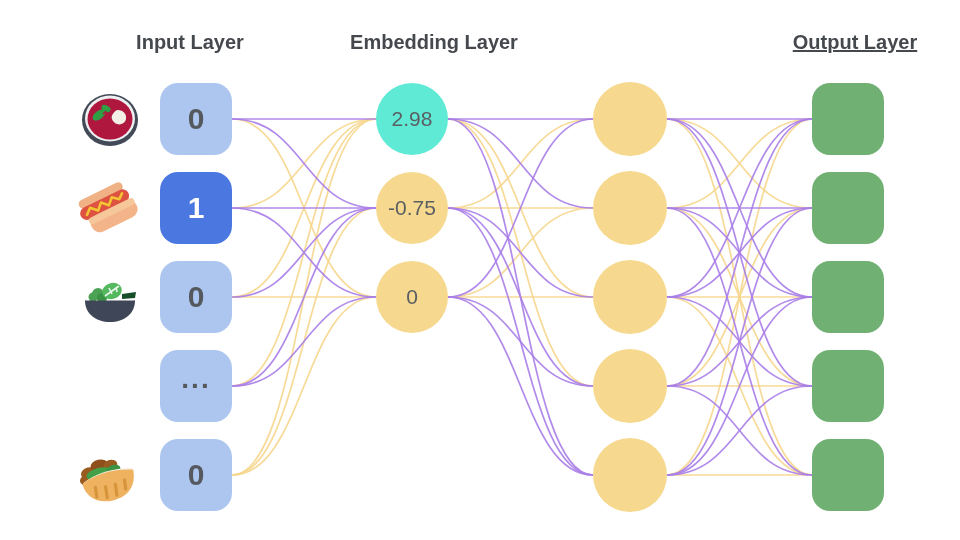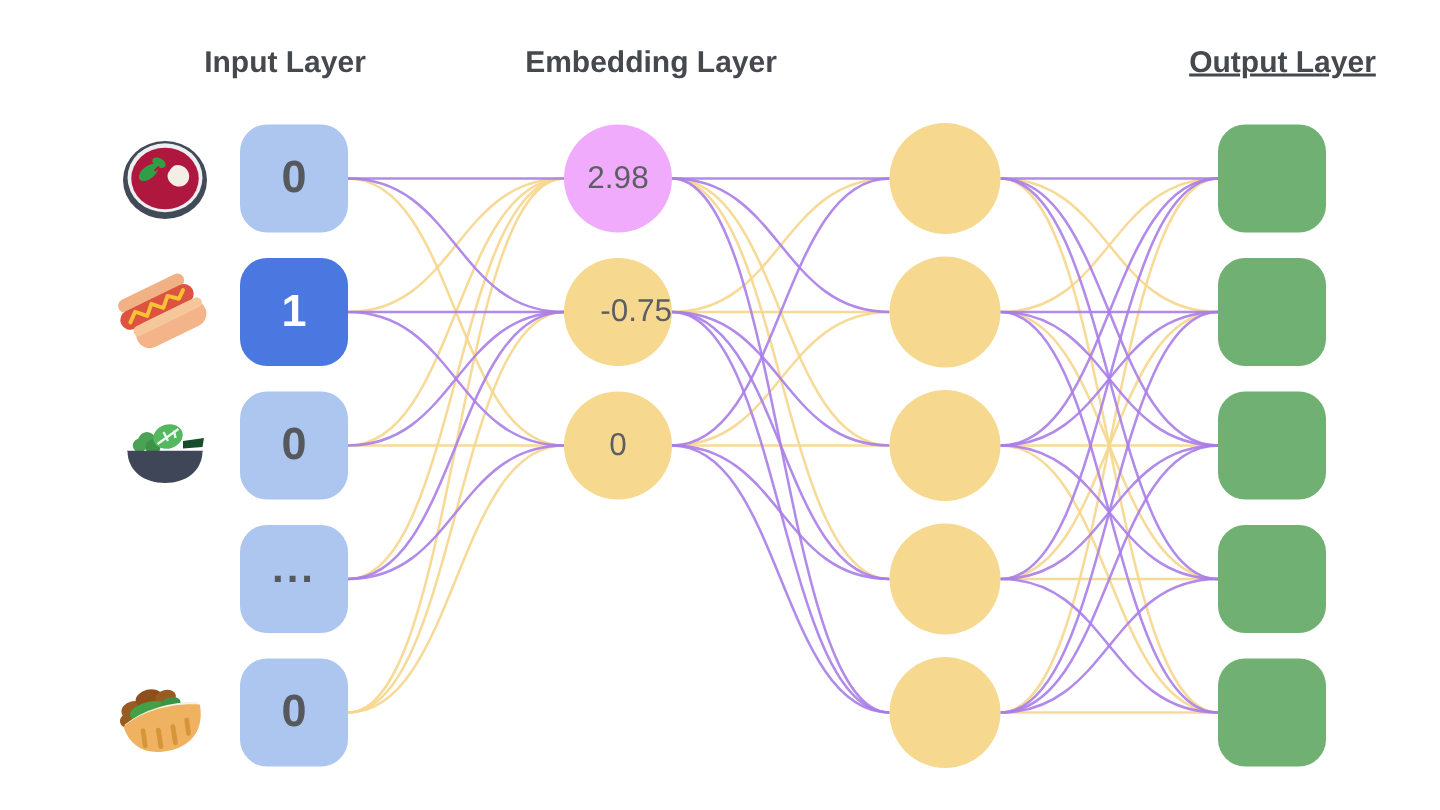--- a/index.html
+++ b/index.html
@@ -143,24 +143,24 @@
       </div>
       <div class="node square" style="left: 160px; top: 261px; width: 72px; height: 72px; background: rgb(173, 198, 240);">
         <span class="val">0</span>
       </div>
       <div class="node square" style="left: 160px; top: 350px; width: 72px; height: 72px; background: rgb(173, 198, 240);">
         <span class="val dots">...</span>
       </div>
       <div class="node square" style="left: 160px; top: 439px; width: 72px; height: 72px; background: rgb(173, 198, 240);">
         <span class="val">0</span>
       </div>
-      <div class="node circle" style="left: 376px; top: 83px; width: 72px; height: 72px; background: #f0abfc;">
+      <div class="node circle" style="left: 376px; top: 83px; width: 72px; height: 72px; background: #5eead4;">
         <span class="eval">2.98</span>
       </div>
-      <div class="node circle" style="left: 376px; top: 172px; width: 72px; height: 72px; background: rgb(246, 217, 143); justify-content: flex-end;">
+      <div class="node circle" style="left: 376px; top: 172px; width: 72px; height: 72px; background: rgb(246, 217, 143);">
         <span class="eval">-0.75</span>
       </div>
       <div class="node circle" style="left: 376px; top: 261px; width: 72px; height: 72px; background: rgb(246, 217, 143);">
         <span class="eval">0</span>
       </div>
       <div class="node circle" style="left: 593px; top: 82px; width: 74px; height: 74px; background: rgb(246, 217, 143);"></div>
       <div class="node circle" style="left: 593px; top: 171px; width: 74px; height: 74px; background: rgb(246, 217, 143);"></div>
       <div class="node circle" style="left: 593px; top: 260px; width: 74px; height: 74px; background: rgb(246, 217, 143);"></div>
       <div class="node circle" style="left: 593px; top: 349px; width: 74px; height: 74px; background: rgb(246, 217, 143);"></div>
       <div class="node circle" style="left: 593px; top: 438px; width: 74px; height: 74px; background: rgb(246, 217, 143);"></div>

